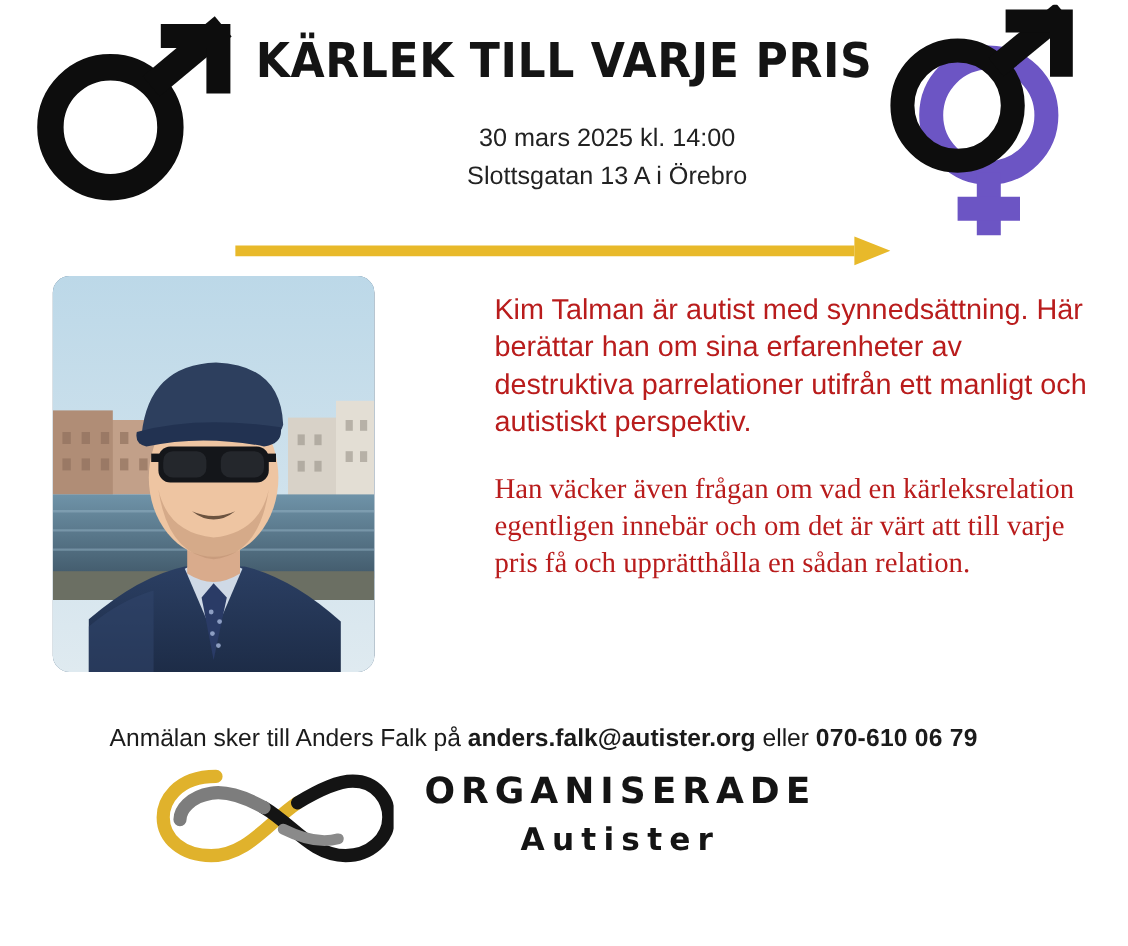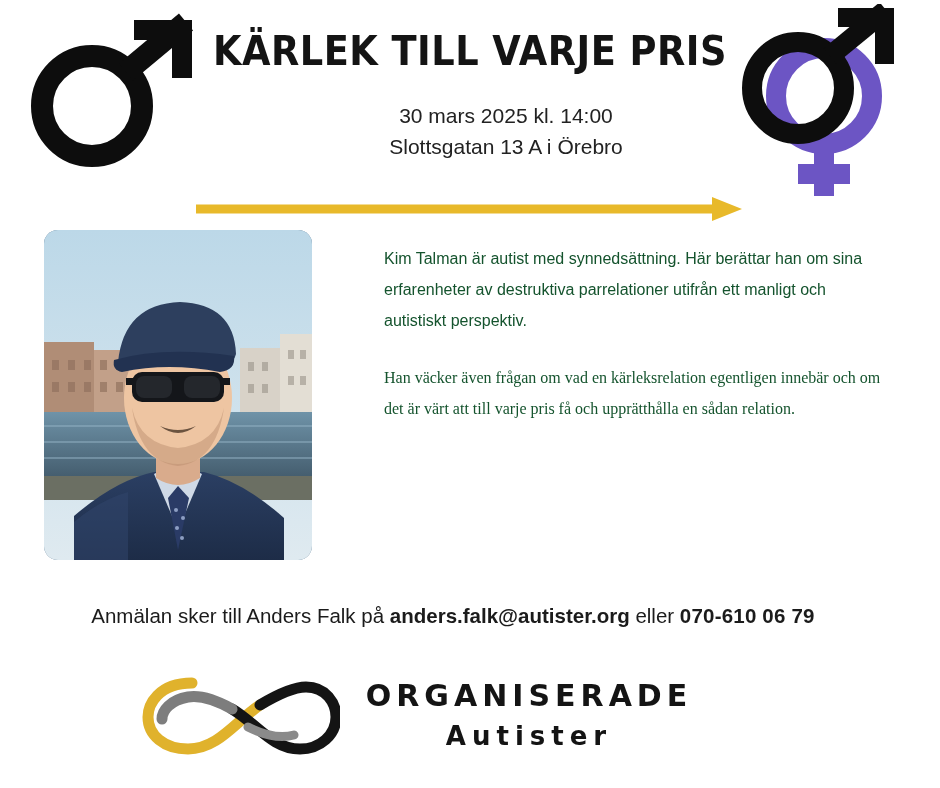--- a/index.html
+++ b/index.html
@@ -85,26 +85,26 @@
     height: 330px;
     border-radius: 14px;
     overflow: hidden;
     background: #4b6b86;
   }
   .photo svg { display: block; }
 
   
   .bodytext {
     position: absolute;
-    left: 384px;
+    left: 412px;
     top: 243px;
     width: 500px;
-    font-size: 16px;
+    font-size: 24px;
     line-height: 31px;
-    color: #14532d;
+    color: #b91c1c;
   }
   .bodytext p { margin: 0 0 26px 0; }
   .bodytext p:last-child { margin-bottom: 0; font-family: Liberation Serif, serif; }
 
   
   .contact {
     position: absolute;
     left: 0;
     top: 604px;
     width: 906px;
@@ -112,28 +112,27 @@
     font-size: 20.5px;
     color: #1b1b1b;
   }
   .contact b { font-weight: 700; }
   .contact .phone { font-weight: 700; letter-spacing: 0.2px; }
 
   
   .logo {
     position: absolute;
     left: 0;
-    top: 660px;
+    top: 624px;
     width: 808px;
     height: 110px;
     display: flex;
     align-items: center;
     justify-content: center;
     gap: 26px;
-    margin-left: 12px;
   }
   .logo-mark { width: 200px; height: 100px; }
   .logo-text {
     display: flex;
     flex-direction: column;
     align-items: center;
     justify-content: center;
     line-height: 1;
   }
   .logo-text .l1 {

